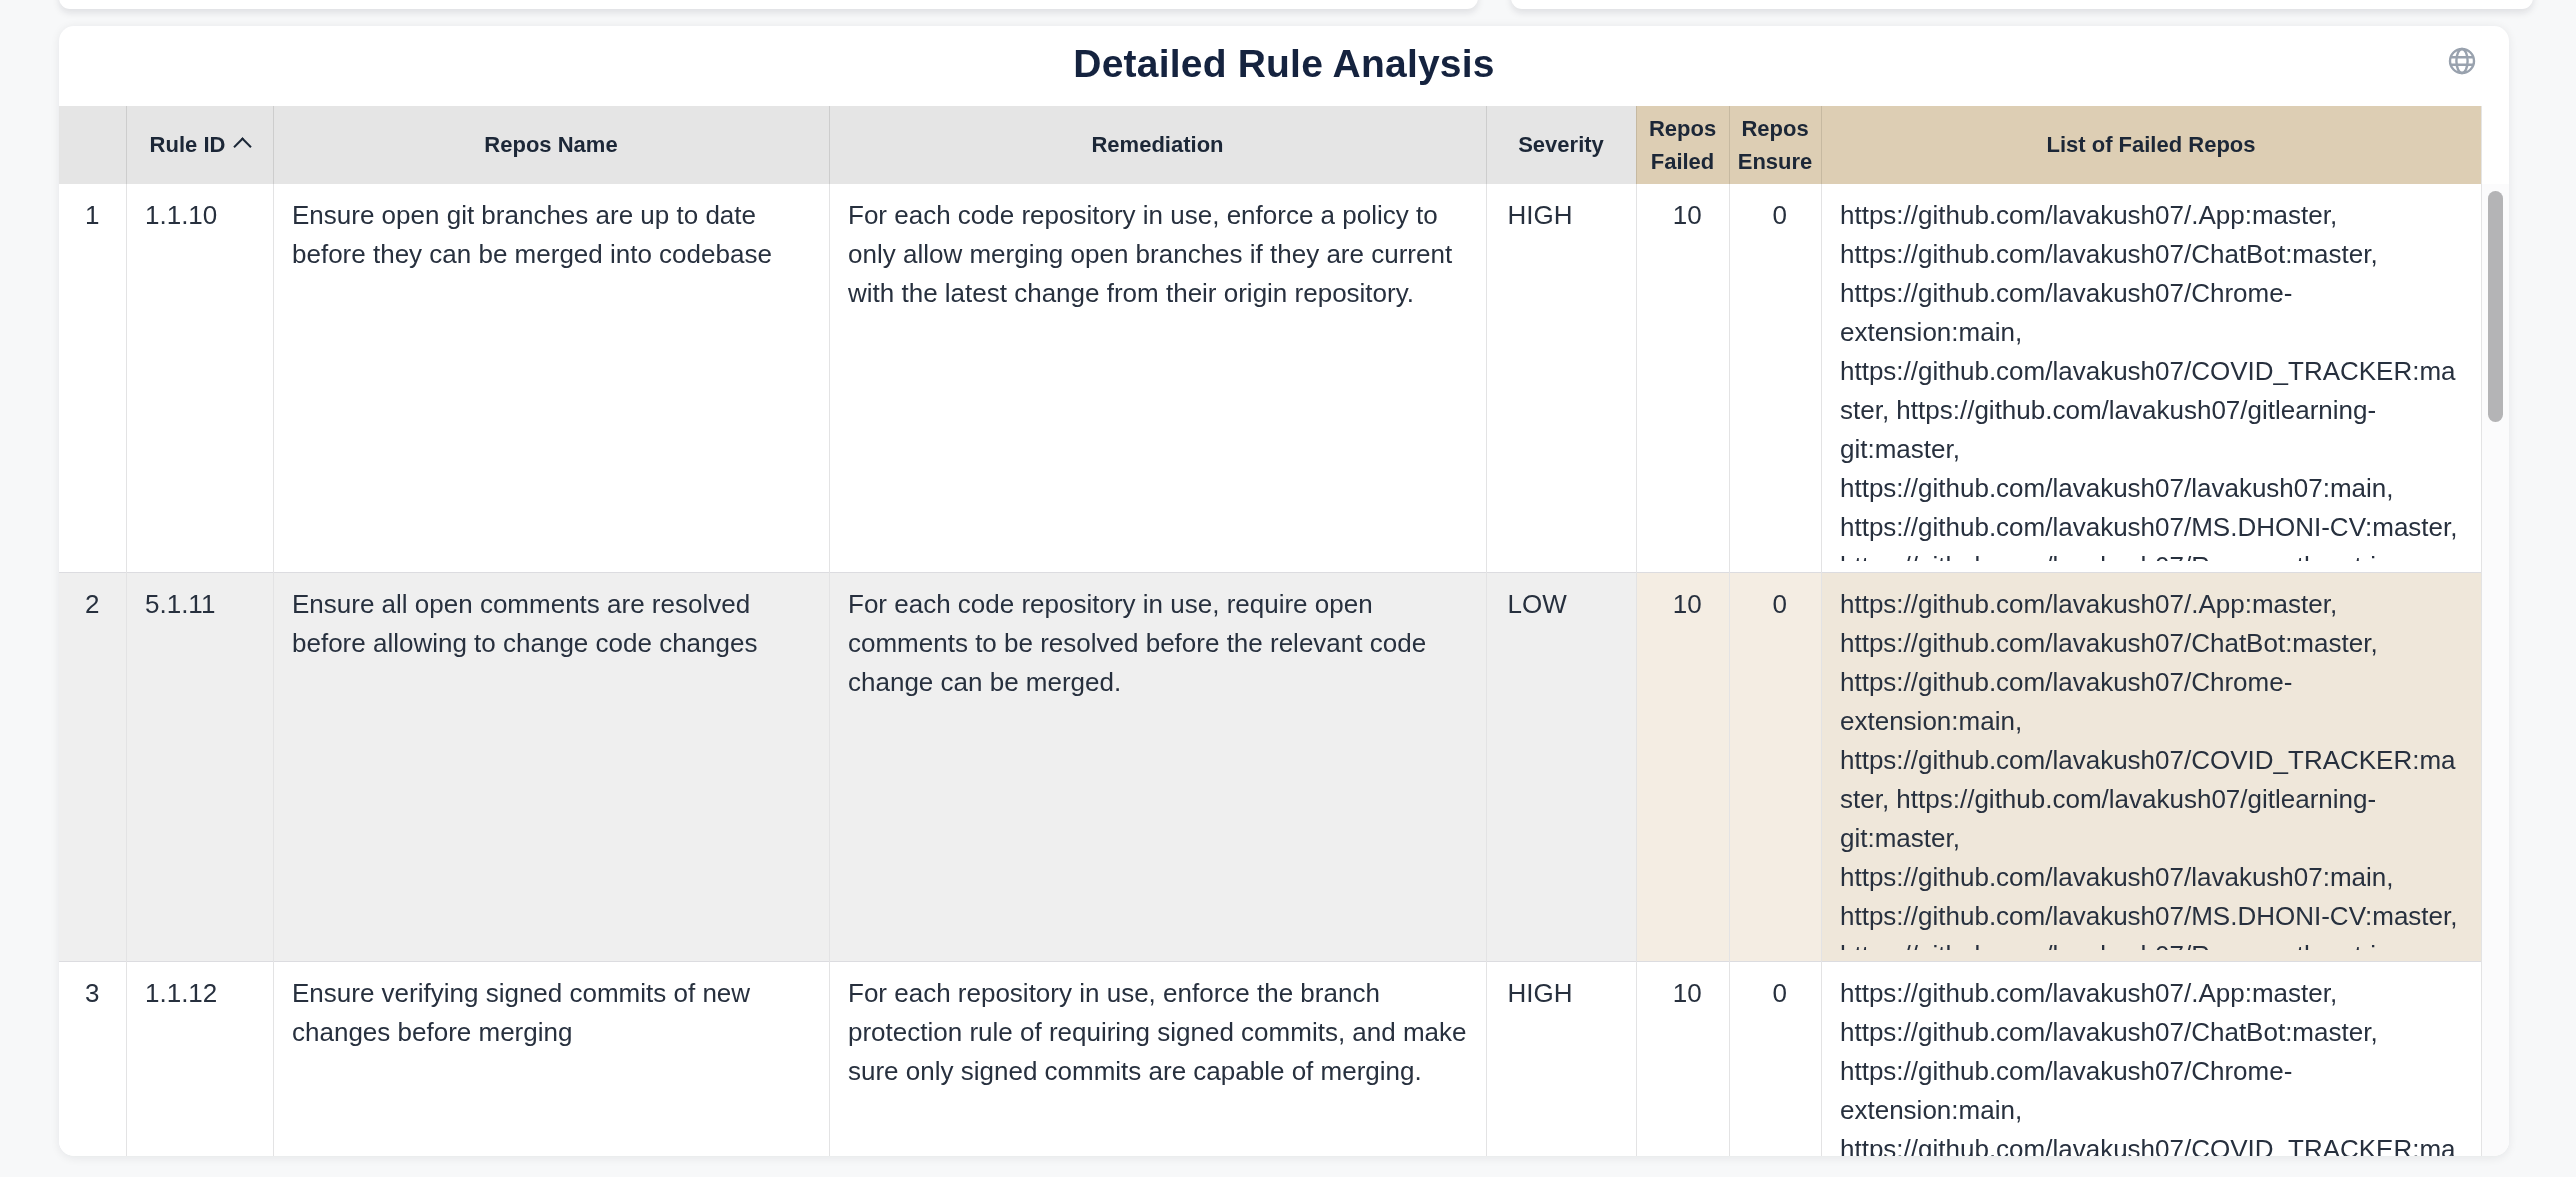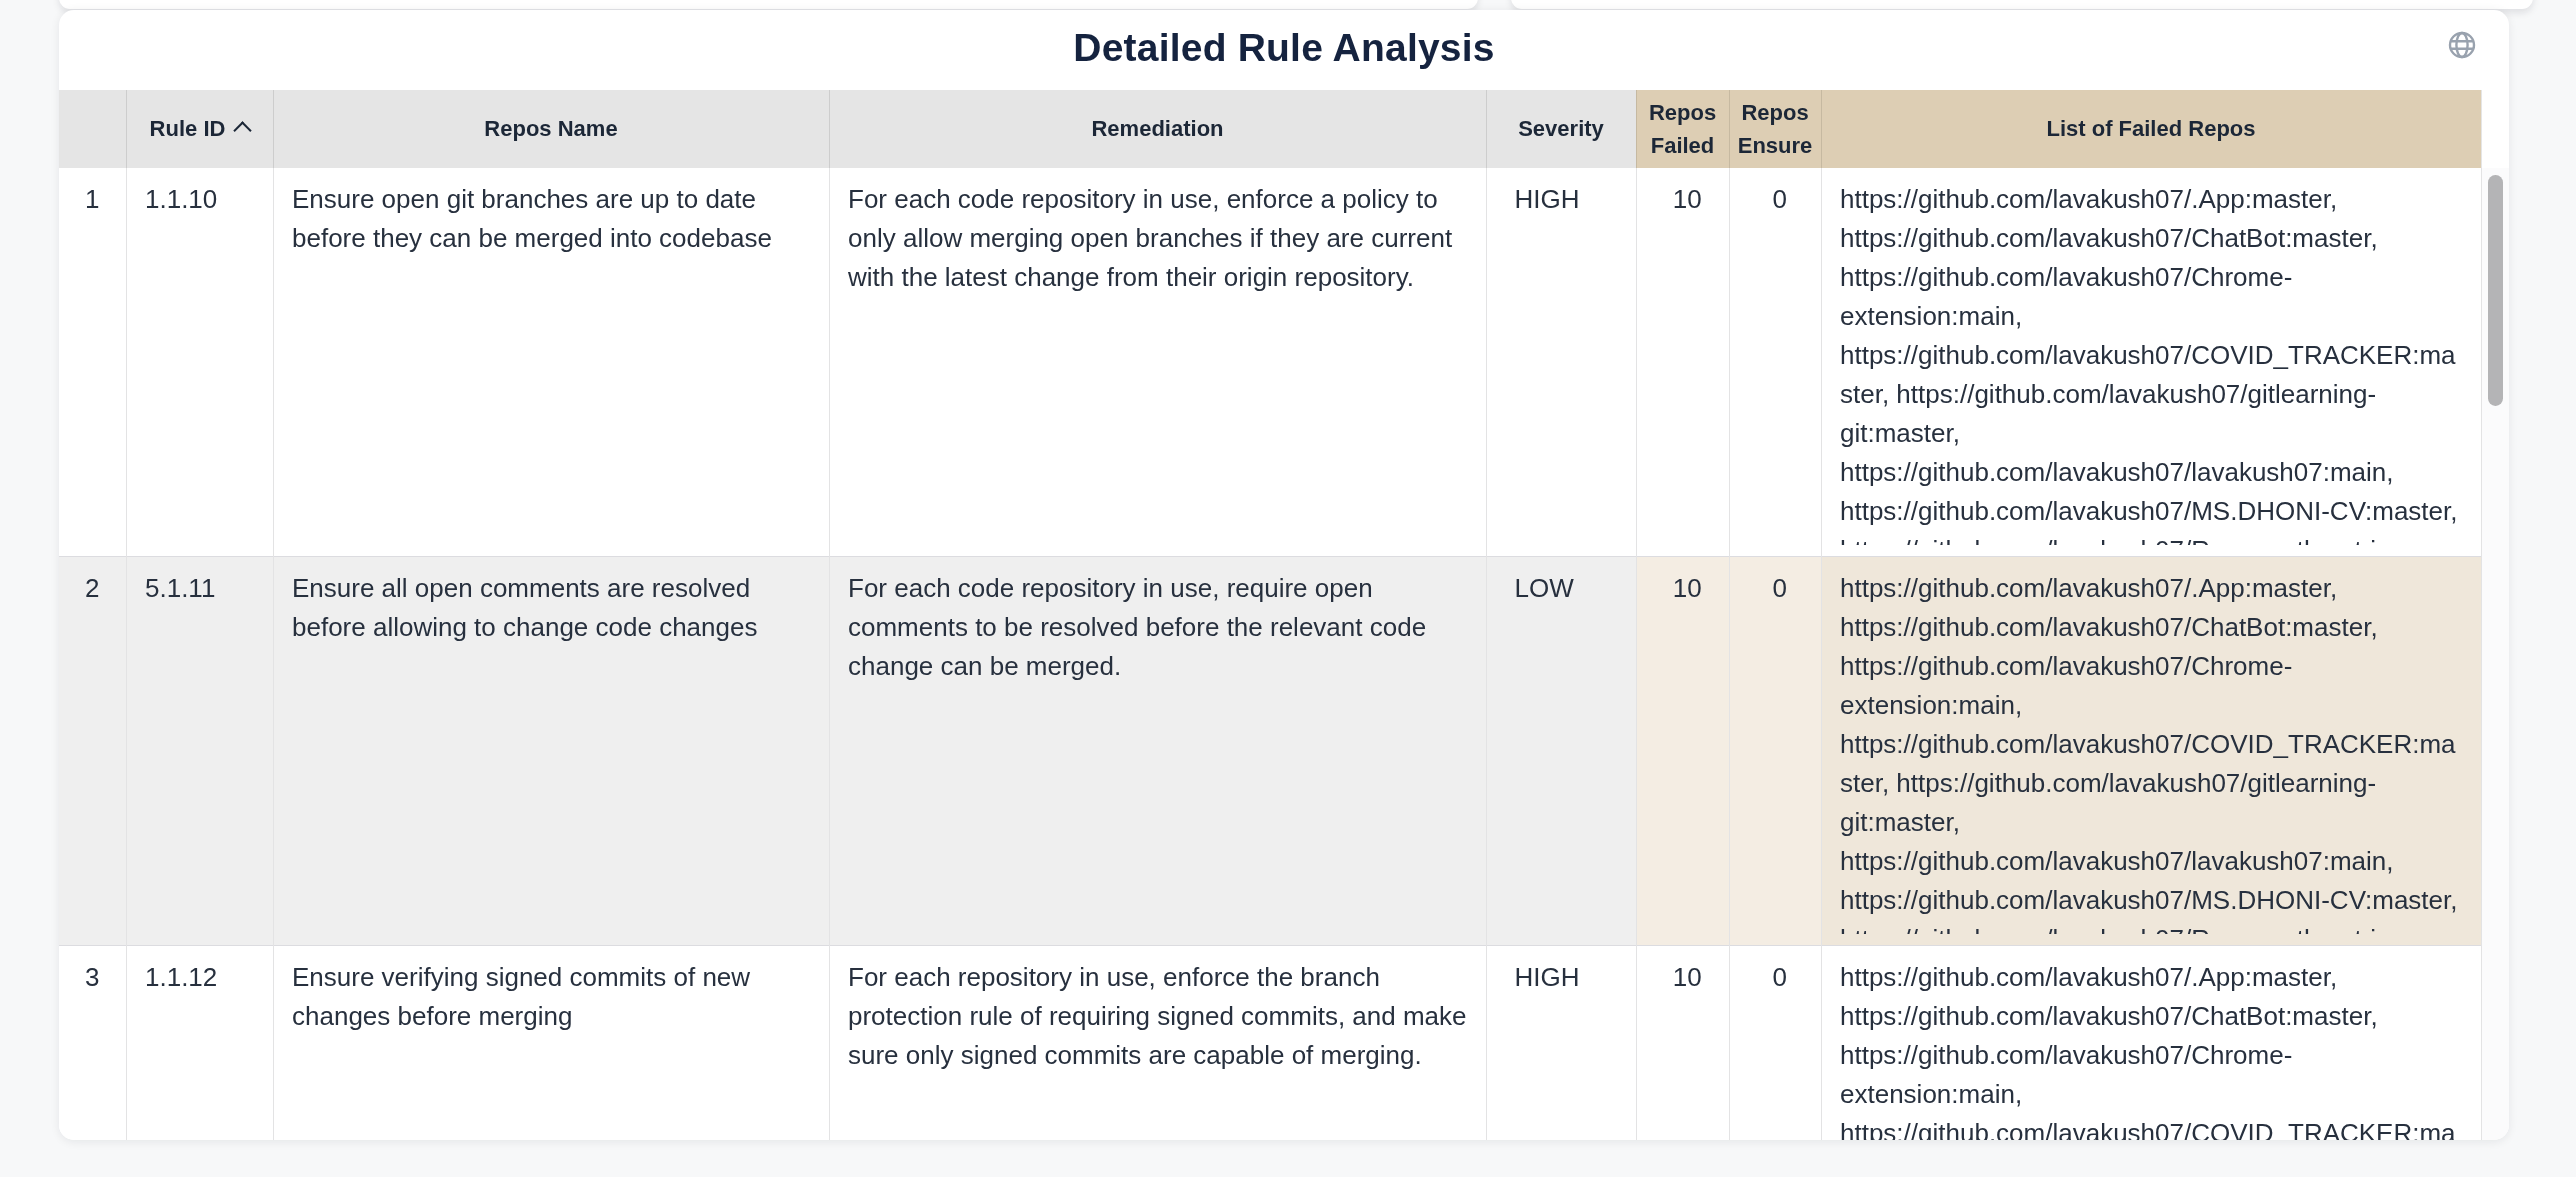--- a/index.html
+++ b/index.html
@@ -12,21 +12,21 @@
   
   .top-card{
     position:absolute;top:-41px;height:50px;background:#ffffff;
     border-radius:11px;box-shadow:0 3.7px 7.4px rgba(16,24,40,.10);
   }
   .top-card.left{left:59px;width:1419px;}
   .top-card.right{left:1511px;width:1022px;}
 
   
   .card{
-    position:absolute;left:59px;top:10px;width:2450px;height:1130px;
+    position:absolute;left:59px;top:26px;width:2450px;height:1130px;
     background:#ffffff;border-radius:15px;
     box-shadow:0 1.9px 9.3px rgba(16,24,40,.08);
     overflow:hidden;
   }
   .title{
     margin:0;padding-top:15px;text-align:center;
     font-size:39px;line-height:46px;font-weight:700;
     color:#15233f;letter-spacing:0.2px;
   }
   .globe-btn{
@@ -55,21 +55,21 @@
   tbody tr{height:389px;border-bottom:0.9px solid #dcdce0;}
   td{
     vertical-align:top;padding:12px 18.5px 0 18.5px;
     font-size:26px;line-height:39px;color:#27303e;
     border-right:0.9px solid #e3e3e4;background:#ffffff;
     overflow:hidden;
   }
   td .cc{max-height:365px;overflow:hidden;}
   td.c-index{text-align:center;padding-left:3.7px;padding-right:3.7px;}
   td.c-num{text-align:center;padding-left:13px;padding-right:3.7px;}
-  td.c-sev{padding-left:28px;}
+  td.c-sev{padding-left:21px;}
   tr.striped td{background:#efefef;}
   tr.striped td.c-failed,
   tr.striped td.c-passed{background:#f4ede3;}
   tr.striped td.c-list{background:#efe7da;}
   td.c-list .cc{word-wrap:break-word;overflow-wrap:break-word;}
 
   
   .vtrack{
     position:absolute;top:158px;right:0;bottom:0;width:27px;
     background:#fbfbfc;

